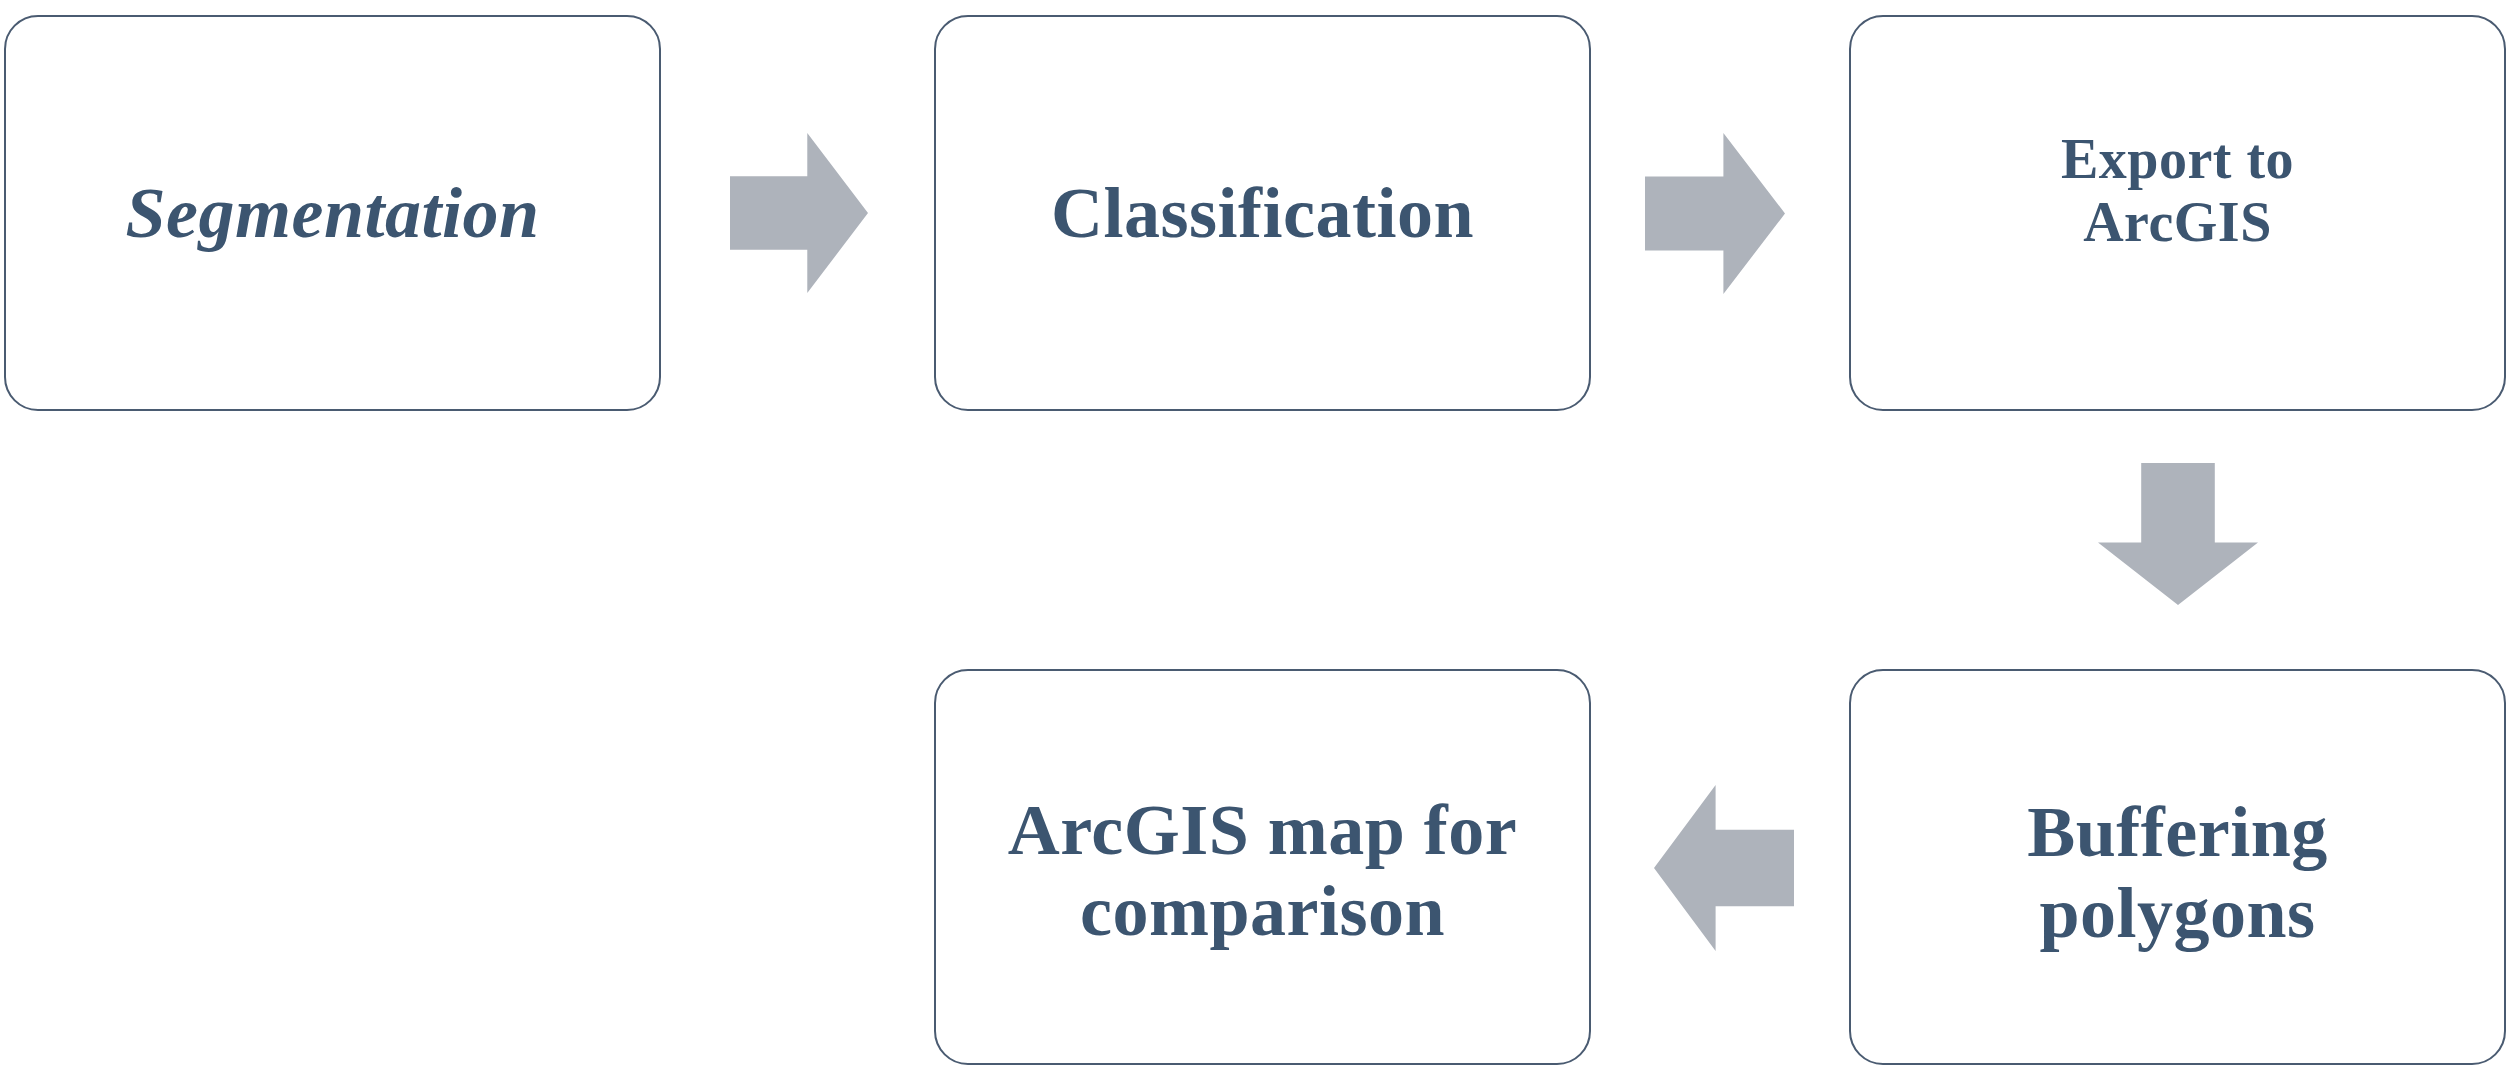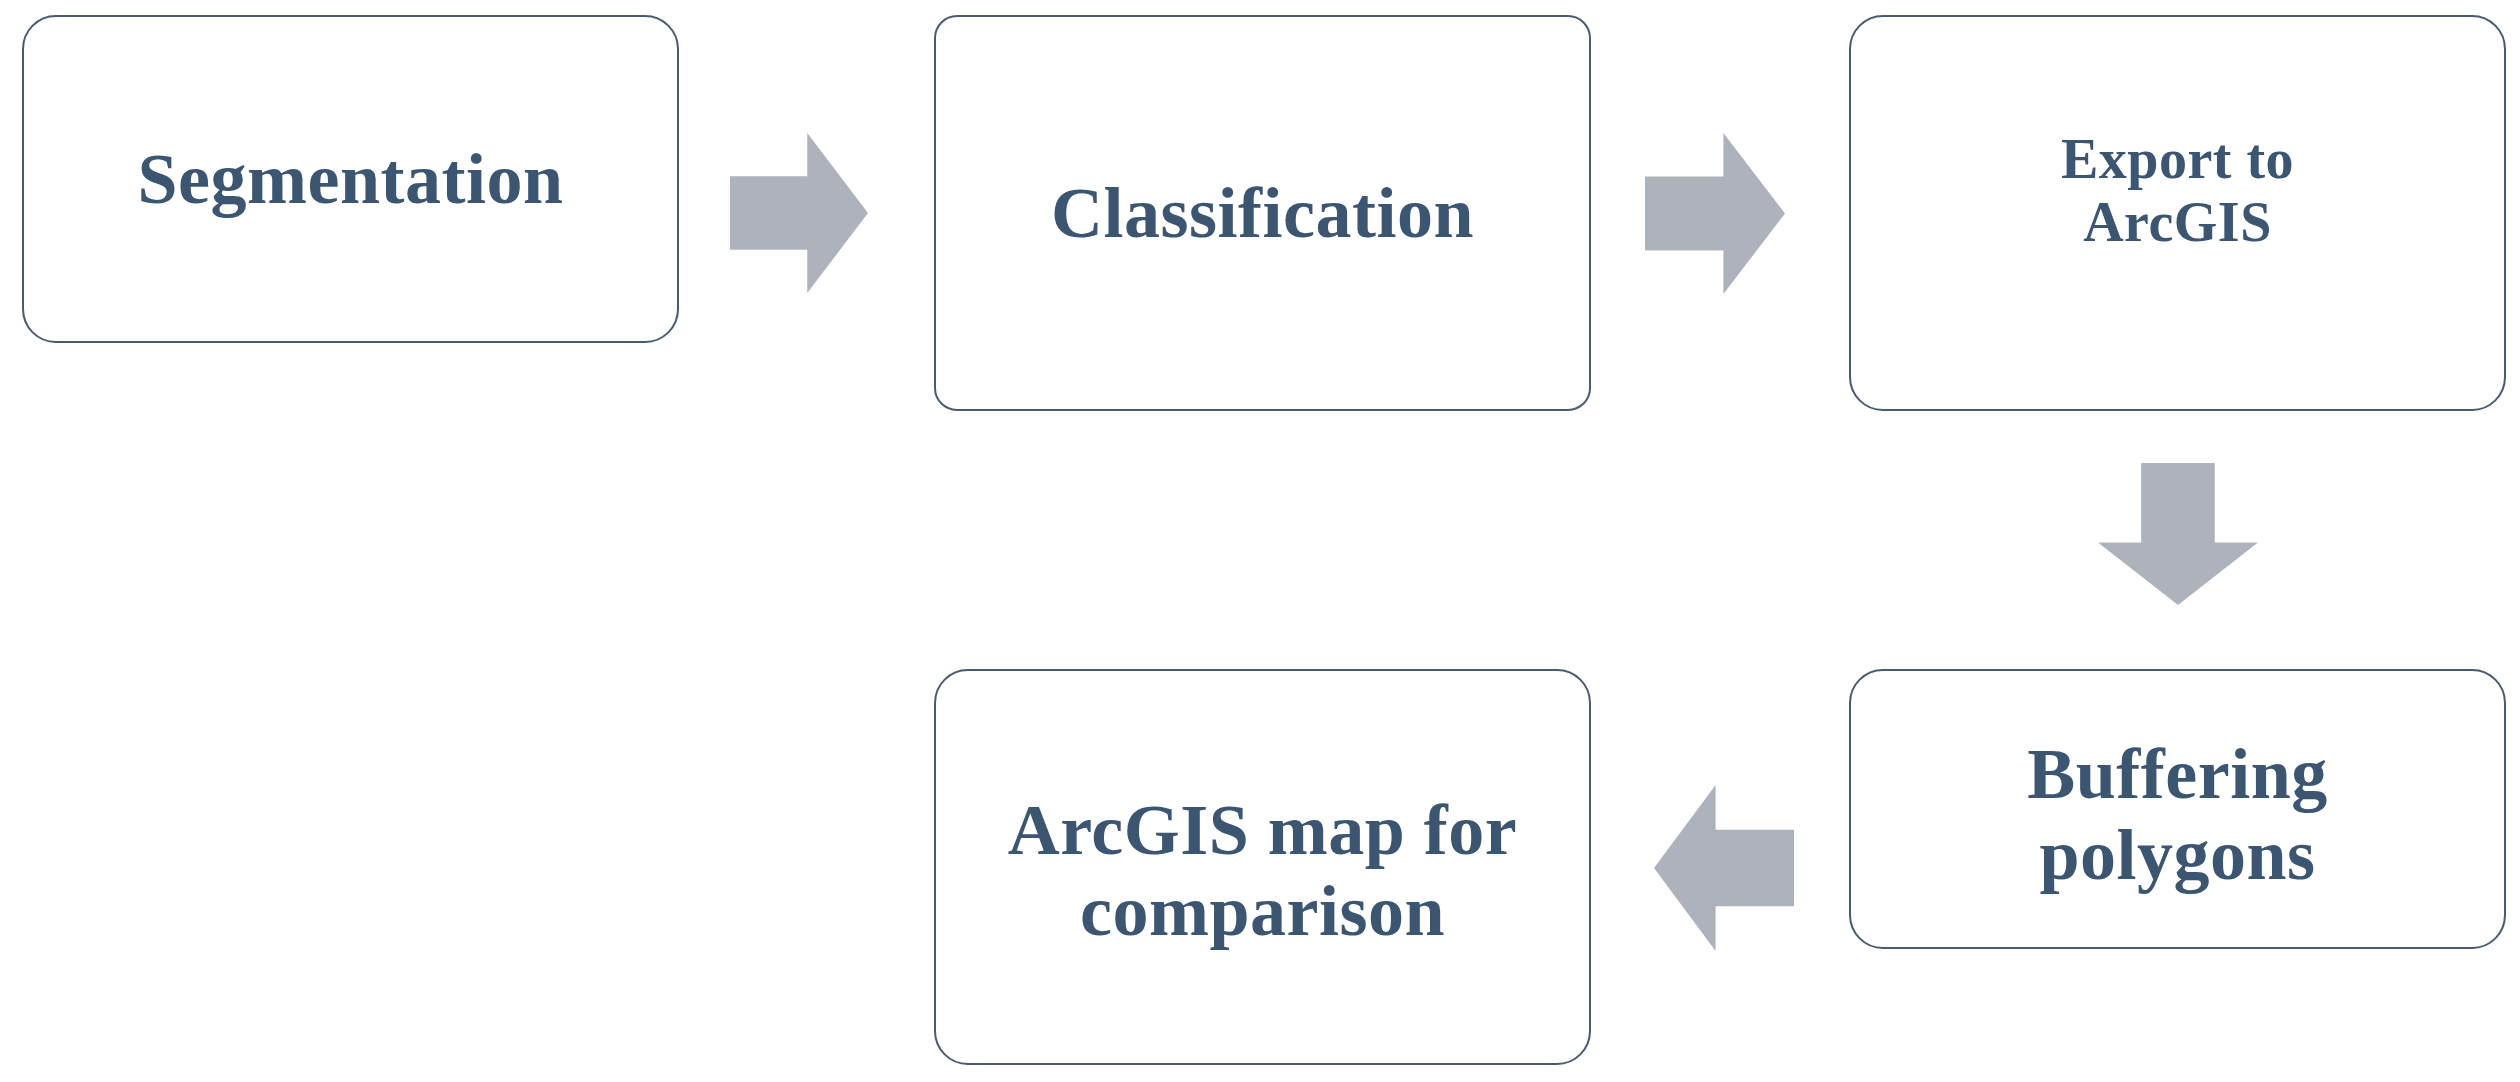--- a/index.html
+++ b/index.html
@@ -31,24 +31,24 @@
   .node-label {
     color: #3c5570;
     font-weight: bold;
     font-family: "Liberation Serif", "DejaVu Serif", serif;
     line-height: 1.12;
     letter-spacing: 0.5px;
     white-space: pre-line;
   }
 
   
-  #node-segmentation    { left: 22px;   top: 15px;  width: 657px; height: 328px; }
-  #node-classification  { left: 934px;  top: 15px;  width: 657px; height: 396px; border-radius: 23px; }
+  #node-segmentation    { left: 4px;   top: 15px;  width: 657px; height: 396px; font-style: italic; }
+  #node-classification  { left: 934px;  top: 15px;  width: 657px; height: 396px; }
   #node-export          { left: 1849px; top: 15px;  width: 657px; height: 396px; }
-  #node-buffering       { left: 1849px; top: 669px; width: 657px; height: 280px; }
+  #node-buffering       { left: 1849px; top: 669px; width: 657px; height: 396px; }
   #node-final-map       { left: 934px;  top: 669px; width: 657px; height: 396px; }
 
   #node-segmentation   .node-label { font-size: 72px; }
   #node-classification .node-label { font-size: 72px; }
   #node-export         .node-label { font-size: 56px; transform: translateY(-22px); }
   #node-buffering      .node-label { font-size: 72px; transform: translateY(6px); }
   #node-final-map      .node-label { font-size: 72px; transform: translateY(4px); }
 
   
   .arrow {

